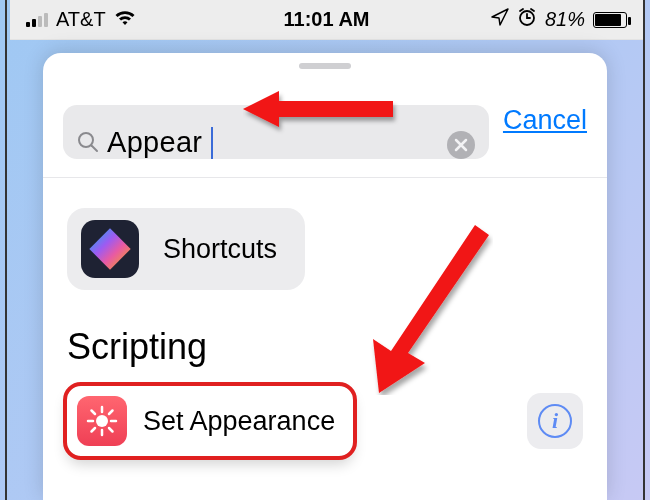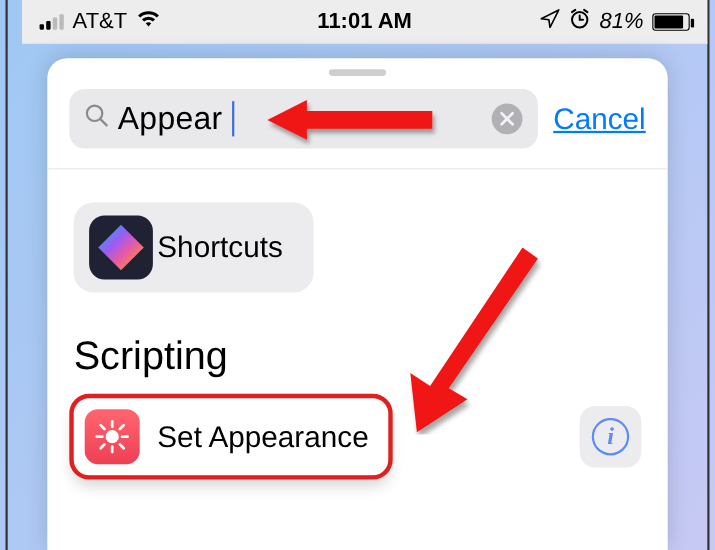--- a/index.html
+++ b/index.html
@@ -11,21 +11,21 @@
     overflow: hidden;
   }
   
   .phone {
     position: absolute; left: 5px; right: 5px; top: 0; bottom: 0;
     border-left: 2px solid #333;
     border-right: 2px solid #333;
   }
   
   .status {
-    position: absolute; left: 20px; right: 7px; top: 0; height: 40px;
+    position: absolute; left: 10px; right: 7px; top: 0; height: 40px;
     background: #ededed;
     display: flex; align-items: center; justify-content: space-between;
     padding: 0 16px;
     font-size: 20px; color: #000;
     border-bottom: 1px solid #e3e3e3;
   }
   .status .left, .status .right { display: flex; align-items: center; gap: 8px; }
   .status .carrier { font-size: 20px; }
   .status .time { font-weight: 600; position:absolute; left:50%; transform:translateX(-50%);}
   .signal { display:inline-flex; align-items:flex-end; gap:2px; }
@@ -44,35 +44,35 @@
   .sheet {
     position:absolute; left:43px; right:43px; top:53px; bottom:0;
     background:#fff;
     border-radius: 18px 18px 0 0;
     box-shadow: 0 -2px 20px rgba(0,0,0,0.15);
   }
   .grabber { width:52px; height:6px; background:#cfcfd2; border-radius:3px; margin:10px auto 12px auto;}
   .searchrow { display:flex; align-items:center; gap:14px; padding:0 20px;}
   .searchbox {
     flex:1; height:54px; background:#e9e9eb; border-radius:14px;
-    display:flex; align-items:center; padding:0 14px; gap:8px; position:relative;
+    display:flex; align-items:flex-end; padding:0 14px; gap:8px; position:relative;margin-top:24px;
   }
   .searchicon { color:#8a8a8e; font-size:22px; flex:0 0 auto;}
   .searchtext { font-size:29px; color:#000; letter-spacing:0.3px; white-space:nowrap;}
   .caret { display:inline-block; width:2px; height:32px; background:#3a6bd8; margin-left:1px; vertical-align:middle;}
   .clearbtn {
     width:28px; height:28px; border-radius:50%; background:#b1b1b5; color:#f2f2f4;
     display:flex; align-items:center; justify-content:center; font-size:18px; font-weight:bold;
     margin-left:auto;
   }
   .cancel { color:#007aff; font-size:27px; text-decoration: underline; }
   .divider { height:1px; background:#e7e7ea; margin:18px 0 0 0;}
   .content { padding:30px 24px 0 24px; }
   .shortcutscard {
-    display:inline-flex; align-items:center; gap:4px;
+    display:inline-flex; align-items:center; gap:24px;
     background:#ececee; border-radius:18px; padding:12px 28px 12px 14px;
   }
   .shortcutsicon {
     width:58px; height:58px; border-radius:14px;
     background:#1e2233; position:relative; overflow:hidden;
   }
   .shortcutsicon .shape {
     position:absolute; inset:6px;
     background: linear-gradient(135deg, #32d1e6 0%, #4a8ef0 20%, #9d5bf2 40%, #e85aa3 60%, #f08a4e 80%, #f2d25b 100%);
     clip-path: polygon(50% 5%, 95% 50%, 50% 95%, 5% 50%);

